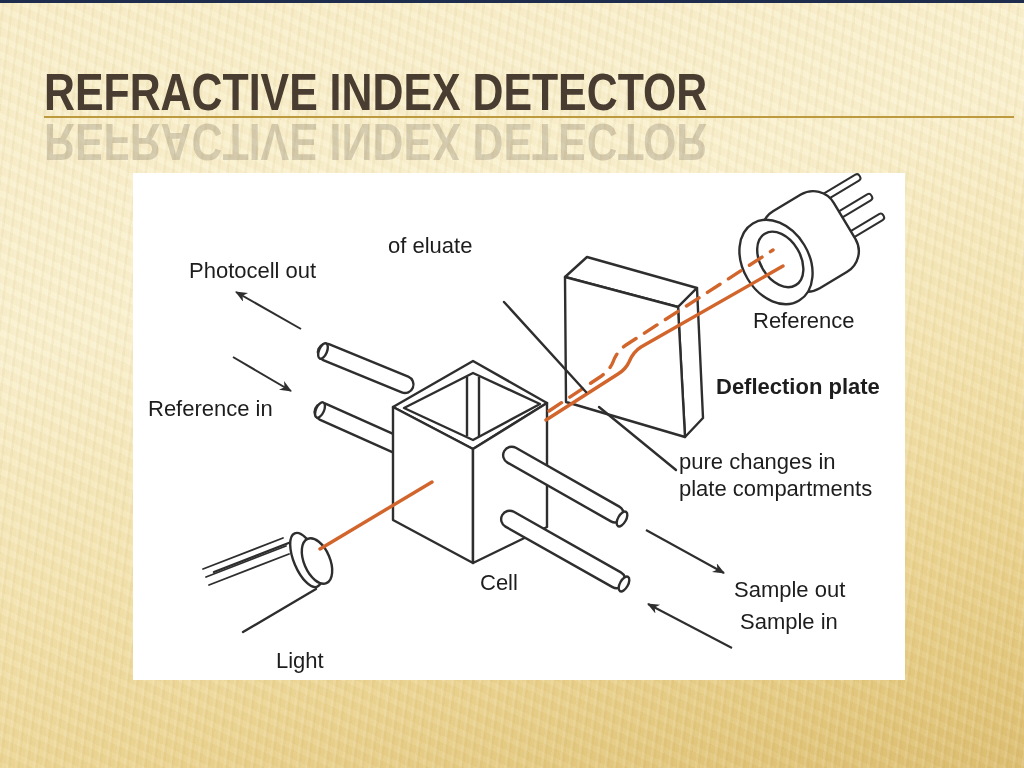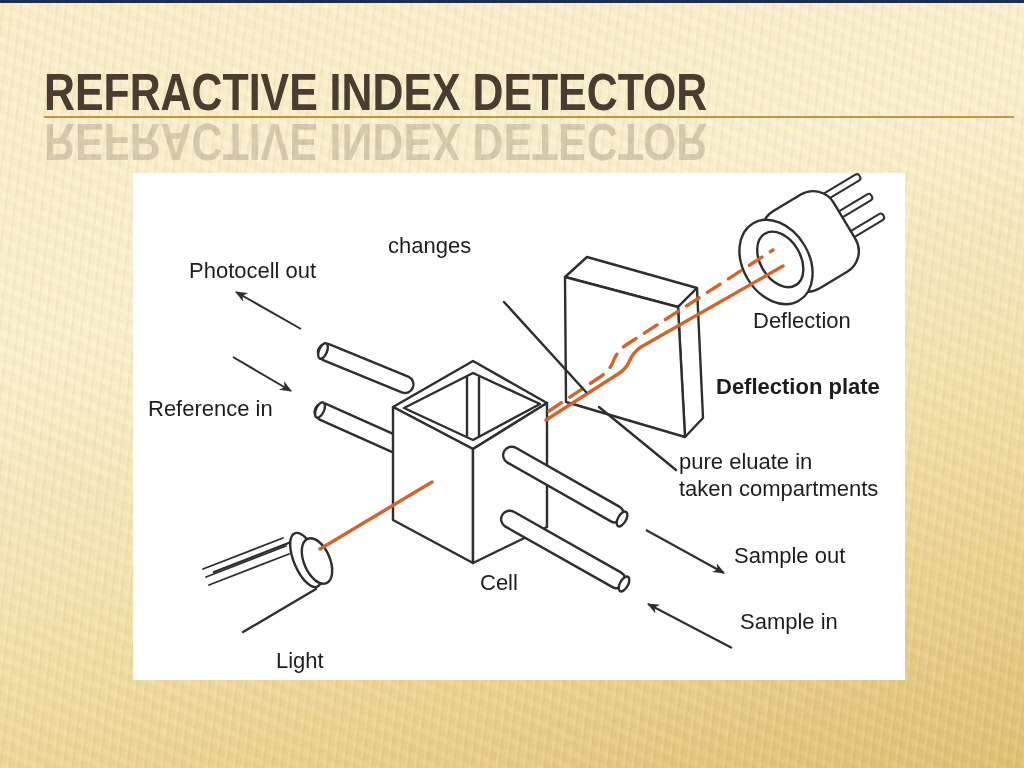--- a/index.html
+++ b/index.html
@@ -116,27 +116,27 @@
     <line x1="233" y1="357" x2="291" y2="391" marker-end="url(#ah)"></line>
     <line x1="646" y1="530" x2="724" y2="573" marker-end="url(#ah)"></line>
     <line x1="732" y1="648" x2="648" y2="604" marker-end="url(#ah)"></line>
   </g>
 </svg>
 
 <div class="lbl" style="left:189px;top:257px;">Photocell out</div>
 <div class="lbl" style="left:148px;top:395px;">Reference in</div>
 
 <div class="lbl" style="left:388px;top:232px;">
-  <div>changes</div>
+  <div>of eluate</div>
 </div>
 
-<div class="lbl" style="left:753px;top:307px;">Deflection</div>
+<div class="lbl" style="left:753px;top:307px;">Reference</div>
 <div class="lbl" style="left:716px;top:373px;font-weight:bold;">Deflection plate</div>
 
 <div class="lbl" style="left:679px;top:448px;">
-  <div>pure eluate in</div>
-  <div>taken compartments</div>
+  <div>pure changes in</div>
+  <div>plate compartments</div>
 </div>
 
 <div class="lbl" style="left:448px;top:569px;margin-left:32px;">Cell</div>
 <div class="lbl" style="left:276px;top:618px;margin-top:29px;">Light</div>
-<div class="lbl" style="left:734px;top:542px;">Sample out</div>
+<div class="lbl" style="left:734px;top:576px;">Sample out</div>
 <div class="lbl" style="left:740px;top:608px;">Sample in</div>
 
 </body></html>

